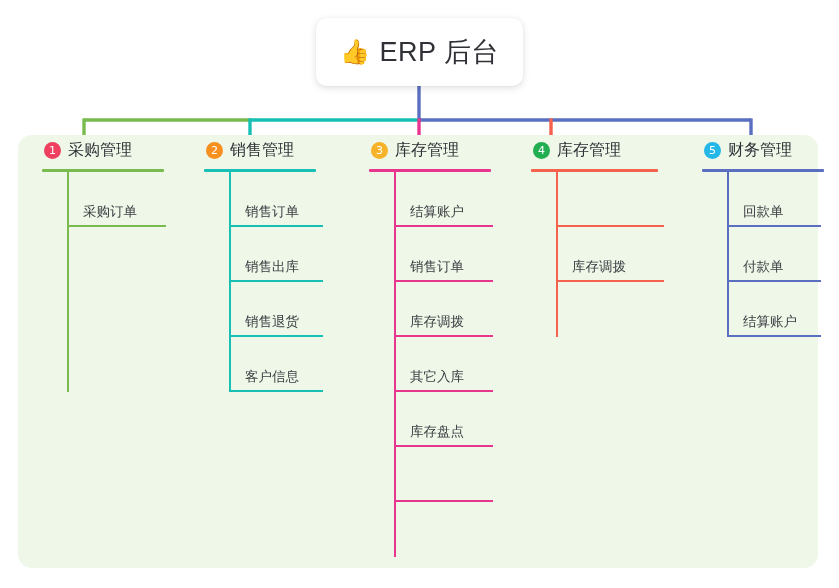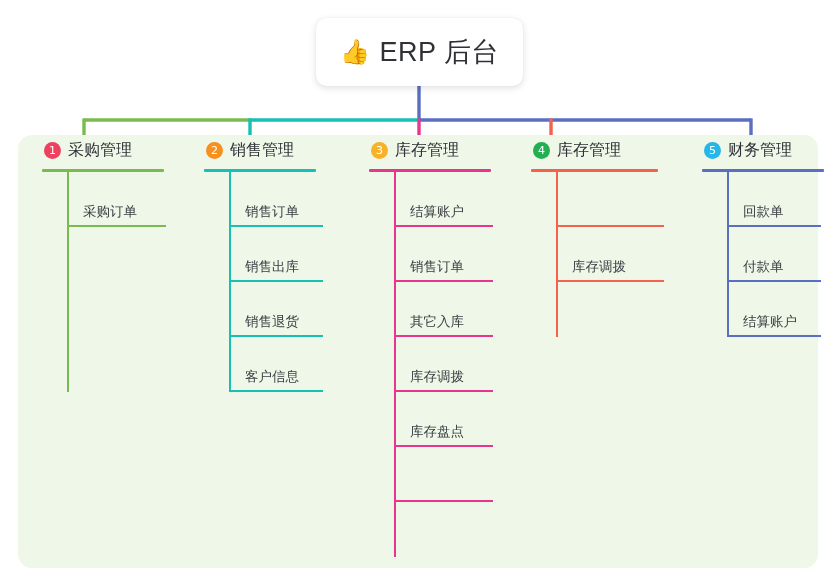--- a/index.html
+++ b/index.html
@@ -213,25 +213,25 @@
           <div class="spine" style="background: rgb(232, 54, 143); height: 385px;"></div>
           <div class="item">
             <div class="item-label">结算账户</div>
             <div class="item-rule" style="background: rgb(232, 54, 143); width: 97px;"></div>
           </div>
           <div class="item">
             <div class="item-label">销售订单</div>
             <div class="item-rule" style="background: rgb(232, 54, 143); width: 97px;"></div>
           </div>
           <div class="item">
+            <div class="item-label">库存调拨</div>
+            <div class="item-rule" style="background: rgb(232, 54, 143); width: 97px;"></div>
+          </div>
+          <div class="item">
             <div class="item-label">其它入库</div>
-            <div class="item-rule" style="background: rgb(232, 54, 143); width: 97px;"></div>
-          </div>
-          <div class="item">
-            <div class="item-label">库存调拨</div>
             <div class="item-rule" style="background: rgb(232, 54, 143); width: 97px;"></div>
           </div>
           <div class="item">
             <div class="item-label">库存盘点</div>
             <div class="item-rule" style="background: rgb(232, 54, 143); width: 97px;"></div>
           </div>
           <div class="item">
             <div class="item-rule" style="background: rgb(232, 54, 143); width: 97px;"></div>
           </div>
         </div>

